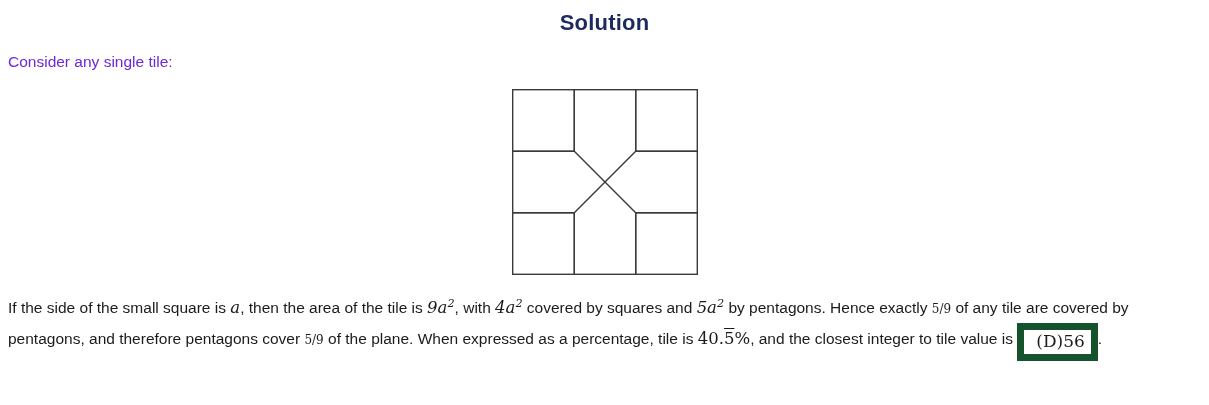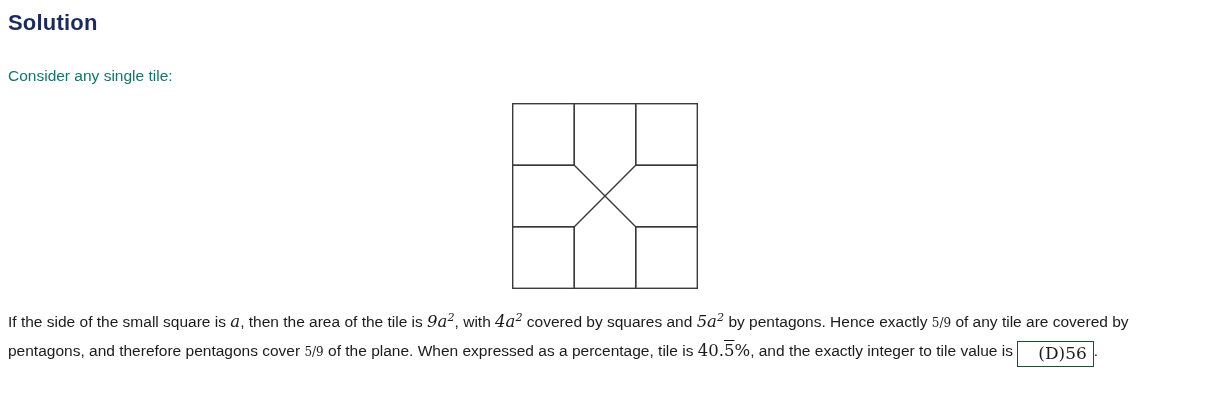--- a/index.html
+++ b/index.html
@@ -21,26 +21,27 @@
     box-sizing: border-box;
     padding: 0 8px;
   }
   .solution-heading {
     font-size: 22px;
     font-weight: bold;
     color: #1c2a5e;
     letter-spacing: 0.2px;
     margin: 8px 0 0 0;
     line-height: 30px;
+    text-align: center;
   }
   .intro-line {
     font-size: 15.5px;
     line-height: 22px;
-    margin-top: 27px;
-    color: #0f766e;
+    margin-top: 13px;
+    color: #6d28d9;
   }
   .figure-wrap {
     width: 100%;
     display: flex;
     justify-content: center;
     margin-top: 16px;
   }
   .tile-figure {
     display: block;
   }
@@ -70,22 +71,22 @@
   .sup {
     font-size: 0.68em;
     vertical-align: super;
     font-style: italic;
   }
   .overline {
     text-decoration: overline;
   }
   .answer-box {
     display: inline-block;
-    border: 1px solid #14532d;
-    padding: 1px 6px 3px 20px;
+    border: 7px solid #14532d;
+    padding: 1px 6px 3px 12px;
     font-family: "DejaVu Serif", serif;
     font-style: normal;
     font-size: 17px;
     line-height: 20px;
     vertical-align: -3px;
   }
 </style>
 </head>
 <body>
 
@@ -123,17 +124,17 @@
         <line x1="93" y1="93" x2="62.3" y2="62.3"></line>
         <line x1="93" y1="93" x2="123.7" y2="62.3"></line>
         <line x1="93" y1="93" x2="62.3" y2="123.7"></line>
         <line x1="93" y1="93" x2="123.7" y2="123.7"></line>
       </g>
     </svg>
   </div>
 
   <div class="body-text">
     <span>If the side of the small square is </span><span class="math">a</span><span>, then the area of the tile is </span><span class="math"><span>9a</span><span class="sup">2</span></span><span>, with </span><span class="math"><span>4a</span><span class="sup">2</span></span><span> covered by squares and </span><span class="math"><span>5a</span><span class="sup">2</span></span><span> by pentagons. Hence exactly </span><span class="frac">5/9</span><span> of any</span>
-    <span>tile are covered by pentagons, and therefore pentagons cover </span><span class="frac">5/9</span><span> of the plane. When expressed as a percentage, tile is </span><span class="math upright"><span>40.</span><span class="overline">5</span><span>%</span></span><span>, and the exactly</span>
+    <span>tile are covered by pentagons, and therefore pentagons cover </span><span class="frac">5/9</span><span> of the plane. When expressed as a percentage, tile is </span><span class="math upright"><span>40.</span><span class="overline">5</span><span>%</span></span><span>, and the closest</span>
     <span>integer to tile value is </span><span class="answer-box">(D)56</span><span>.</span>
   </div>
 
 </div>
 
 </body></html>

